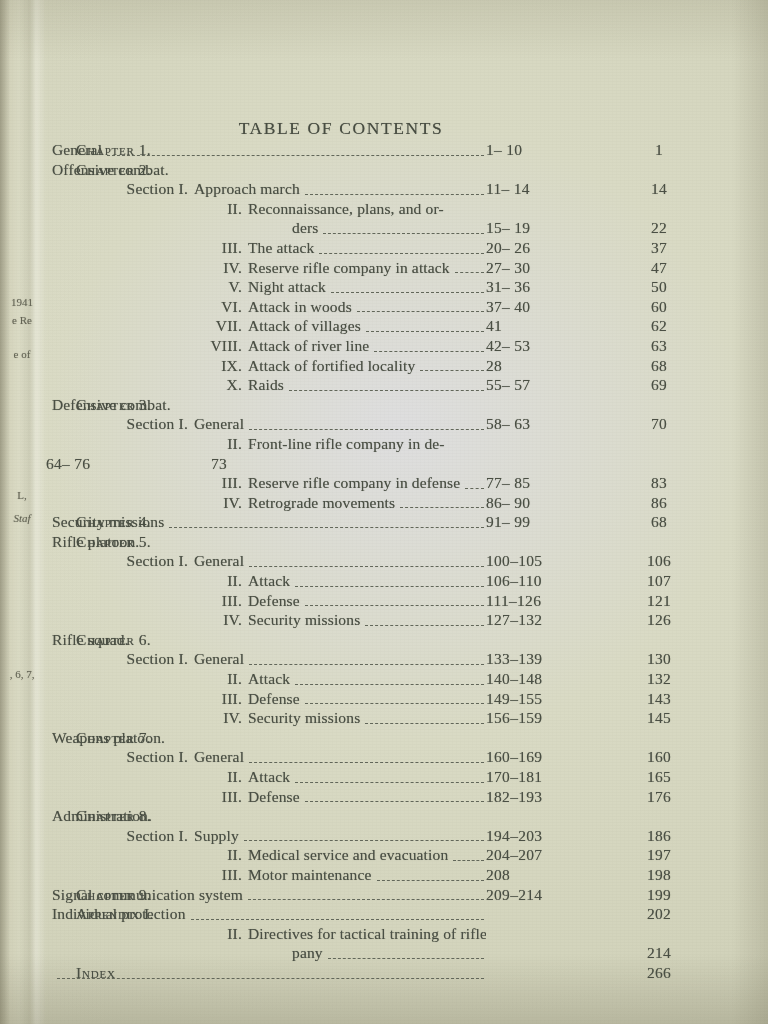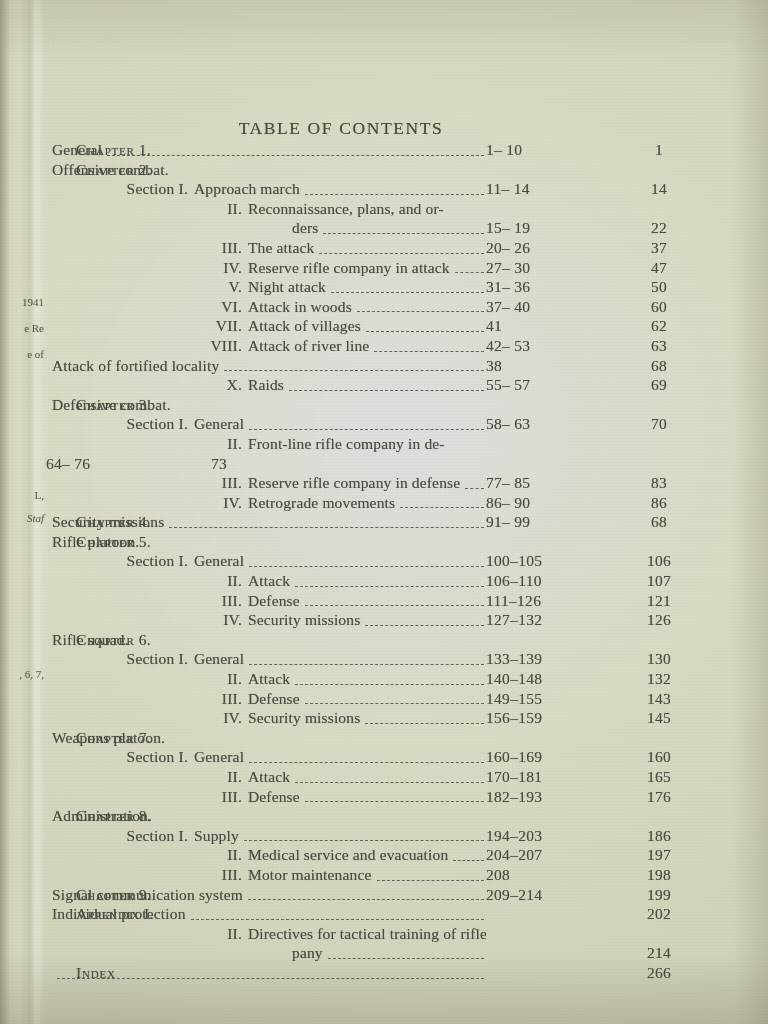--- a/index.html
+++ b/index.html
@@ -89,21 +89,21 @@
     pointer-events: none;
   }
   .margin-notes span {
     position: absolute;
     left: 0;
     width: 46px;
     font-family: "Liberation Serif", serif;
     font-size: 11px;
     color: rgba(74,72,58,.62);
     white-space: nowrap;
-    text-align: right;
+    text-align: center;
     padding-right: 2px;
     box-sizing: border-box;
   }
   .mn-ital { font-style: italic; }
 
   
   .content {
     position: absolute;
     left: 46px;
     top: 118px;
@@ -232,21 +232,21 @@
   <div class="paper-base"></div>
   <div class="paper-warm"></div>
   <div class="gutter-fold"></div>
   <div class="edge-left"></div>
   <div class="edge-top"></div>
   <div class="edge-right"></div>
   <div class="edge-bottom"></div>
 
   <div class="margin-notes" id="margin-notes">
       <span style="top: 296px;">1941</span>
-      <span style="top: 322px;">e Re</span>
+      <span style="top: 314px;">e Re</span>
       <span style="top: 348px;">e of</span>
       <span style="top: 489px;">L,</span>
       <span class="mn-ital" style="top: 512px;">Staf</span>
       <span style="top: 668px;">, 6, 7,</span>
     </div>
 
   <div class="content">
 
     <div class="toc-title">TABLE OF CONTENTS</div>
 
@@ -346,24 +346,25 @@
           <div class="lbl-wrap">
             <span class="tag lvl-rom">VIII.</span>
             <span class="txt">Attack of river line</span>
             <span class="leader"></span>
           </div>
           <div class="par">42– 53</div>
           <div class="pg">63</div>
         </div>
         <div class="row">
           <div class="lbl-wrap">
+            <span class="tag lvl-rom">IX.</span>
             <span class="txt">Attack of fortified locality</span>
             <span class="leader"></span>
           </div>
-          <div class="par">38</div>
+          <div class="par">28</div>
           <div class="pg">68</div>
         </div>
         <div class="row">
           <div class="lbl-wrap">
             <span class="tag lvl-rom">X.</span>
             <span class="txt">Raids</span>
             <span class="leader"></span>
           </div>
           <div class="par">55– 57</div>
           <div class="pg">69</div>

